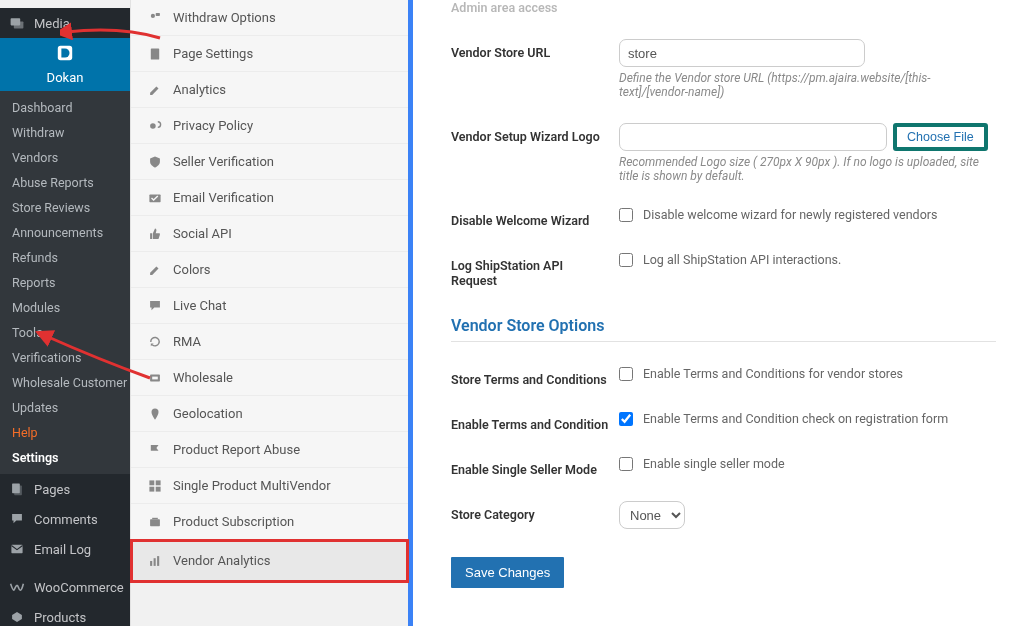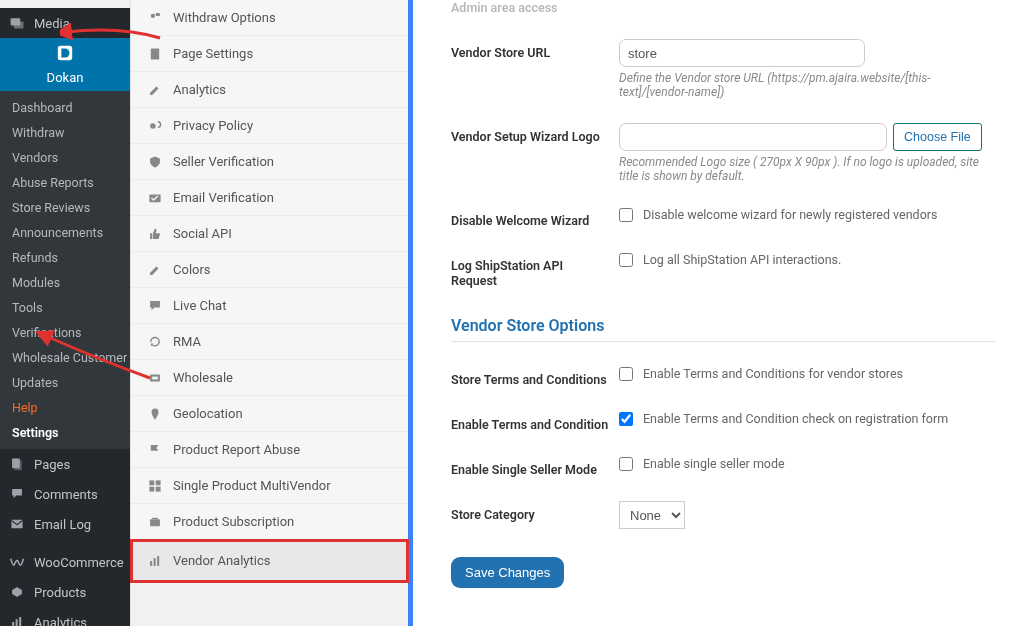--- a/index.html
+++ b/index.html
@@ -130,46 +130,46 @@
 }
 .form-row .ctrl { flex: 1; }
 .hint { font-size: 12px; color: #8a8a8a; font-style: italic; margin-top: 4px; }
 input[type=text].txt {
   height: 28px; width: 246px;
   border: 1px solid #ccc; border-radius: 7px;
   padding: 0 8px; font-size: 13px; color: #555;
 }
 input[type=text].txt.long { width: 268px; }
 .choose-btn {
-  height: 28px; border:1px solid #0f766e; color:#2271b1; background:#fff;
+  height: 28px; border:4px solid #0f766e; color:#2271b1; background:#fff;
   padding:0 10px; border-radius:3px; font-size:12.5px; cursor:pointer;
   margin-left:6px;
 }
 .chk-line { display:flex; align-items:center; gap:10px; }
 .chk-line label { font-size: 12.5px; color:#666; }
 input[type=checkbox] { width:14px; height:14px; }
 
 .section-head {
   margin-top: 28px;
   color: #2271b1;
   font-size: 16px;
   font-weight: 600;
   border-bottom: 1px solid #e2e2e2;
   padding-bottom: 6px;
 }
 
 select.sel {
-  height: 28px; border:1px solid #ccc; border-radius:0;
+  height: 28px; border:1px solid #ccc; border-radius:8px;
   padding:0 6px; font-size:13px; color:#555; background:#fff;
 }
 
 .save-btn {
   margin-top: 28px;
   background:#2271b1; color:#fff; border:none;
-  padding:8px 14px; border-radius:9px; font-size:13px; cursor:pointer;
+  padding:8px 14px; border-radius:1px; font-size:13px; cursor:pointer;
 }
 
 
 .annot { position:absolute; pointer-events:none; z-index:50; }
 </style>
 </head>
 <body>
 
 <div class="wp-sidebar">
 
@@ -194,20 +194,21 @@
   </div>
 
   <div class="wp-submenu" id="dokan-submenu">
       <div class="wp-submenu-item">Dashboard</div>
       <div class="wp-submenu-item">Withdraw</div>
       <div class="wp-submenu-item">Vendors</div>
       <div class="wp-submenu-item">Abuse Reports</div>
       <div class="wp-submenu-item">Store Reviews</div>
       <div class="wp-submenu-item">Announcements</div>
       <div class="wp-submenu-item">Refunds</div>
+      <div class="wp-submenu-item">Reports</div>
       <div class="wp-submenu-item">Modules</div>
       <div class="wp-submenu-item">Tools</div>
       <div class="wp-submenu-item">Verifications</div>
       <div class="wp-submenu-item">Wholesale Customer</div>
       <div class="wp-submenu-item">Updates</div>
       <div class="wp-submenu-item help">Help</div>
       <div class="wp-submenu-item current">Settings</div>
     </div>
 
   <div class="wp-menu-item">

